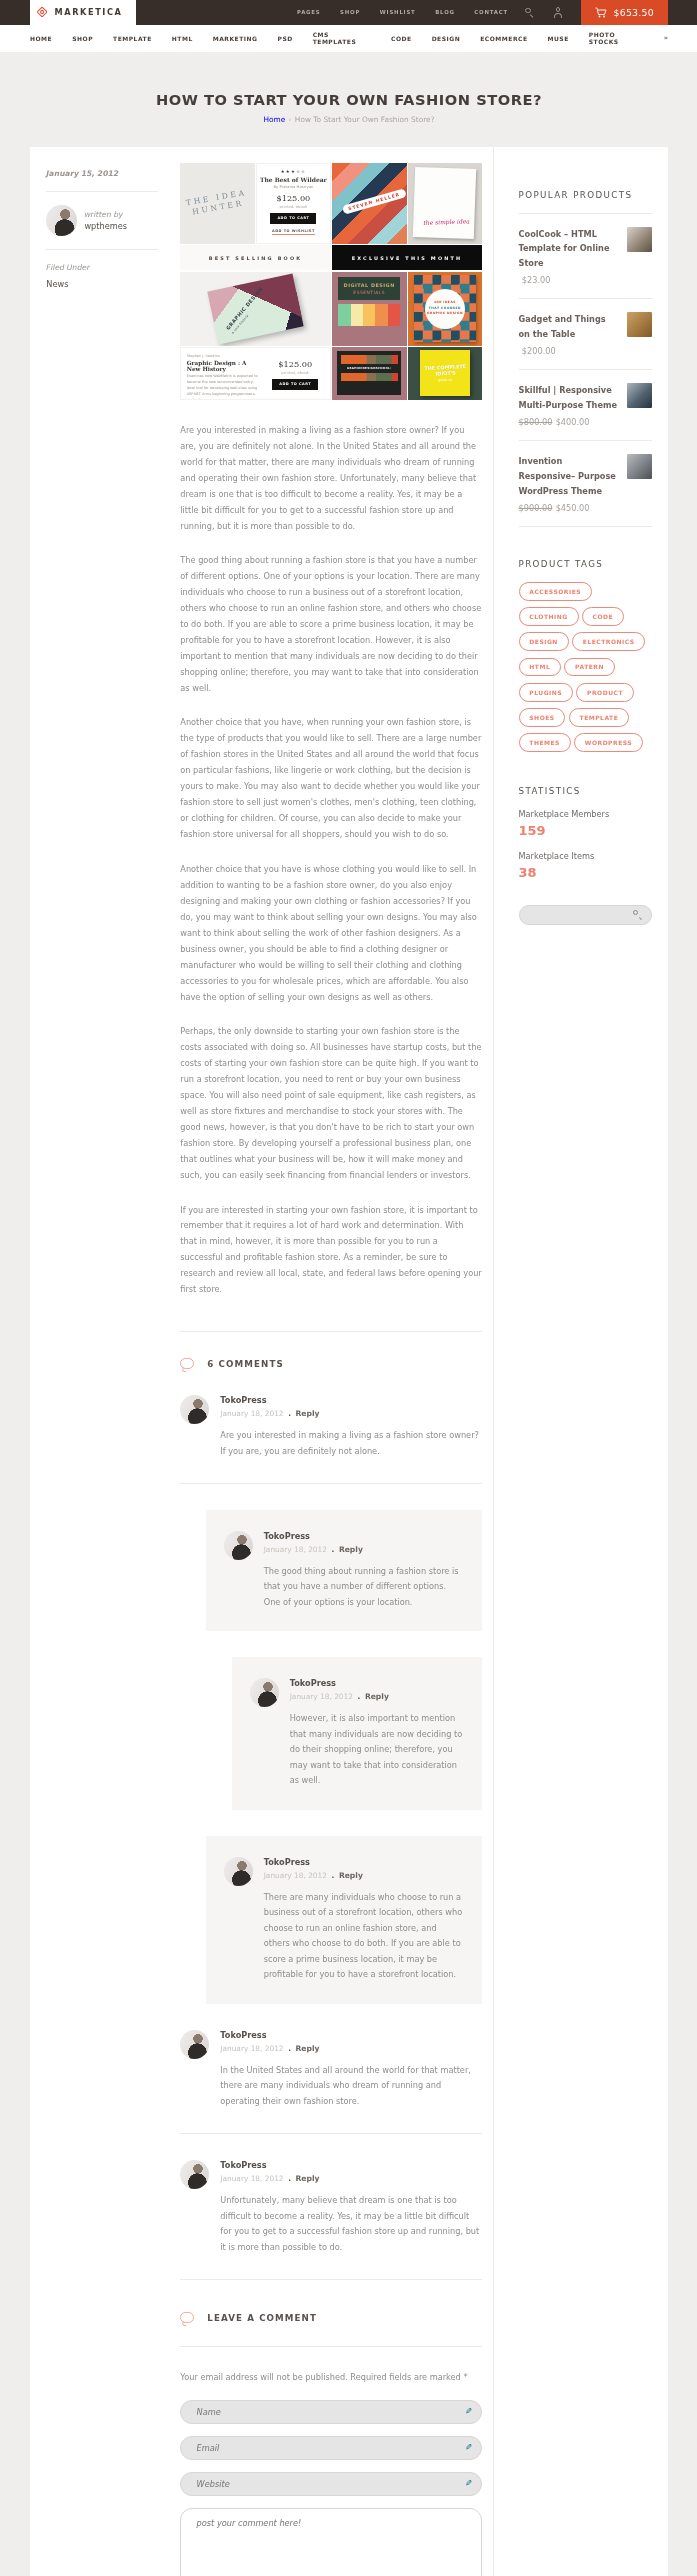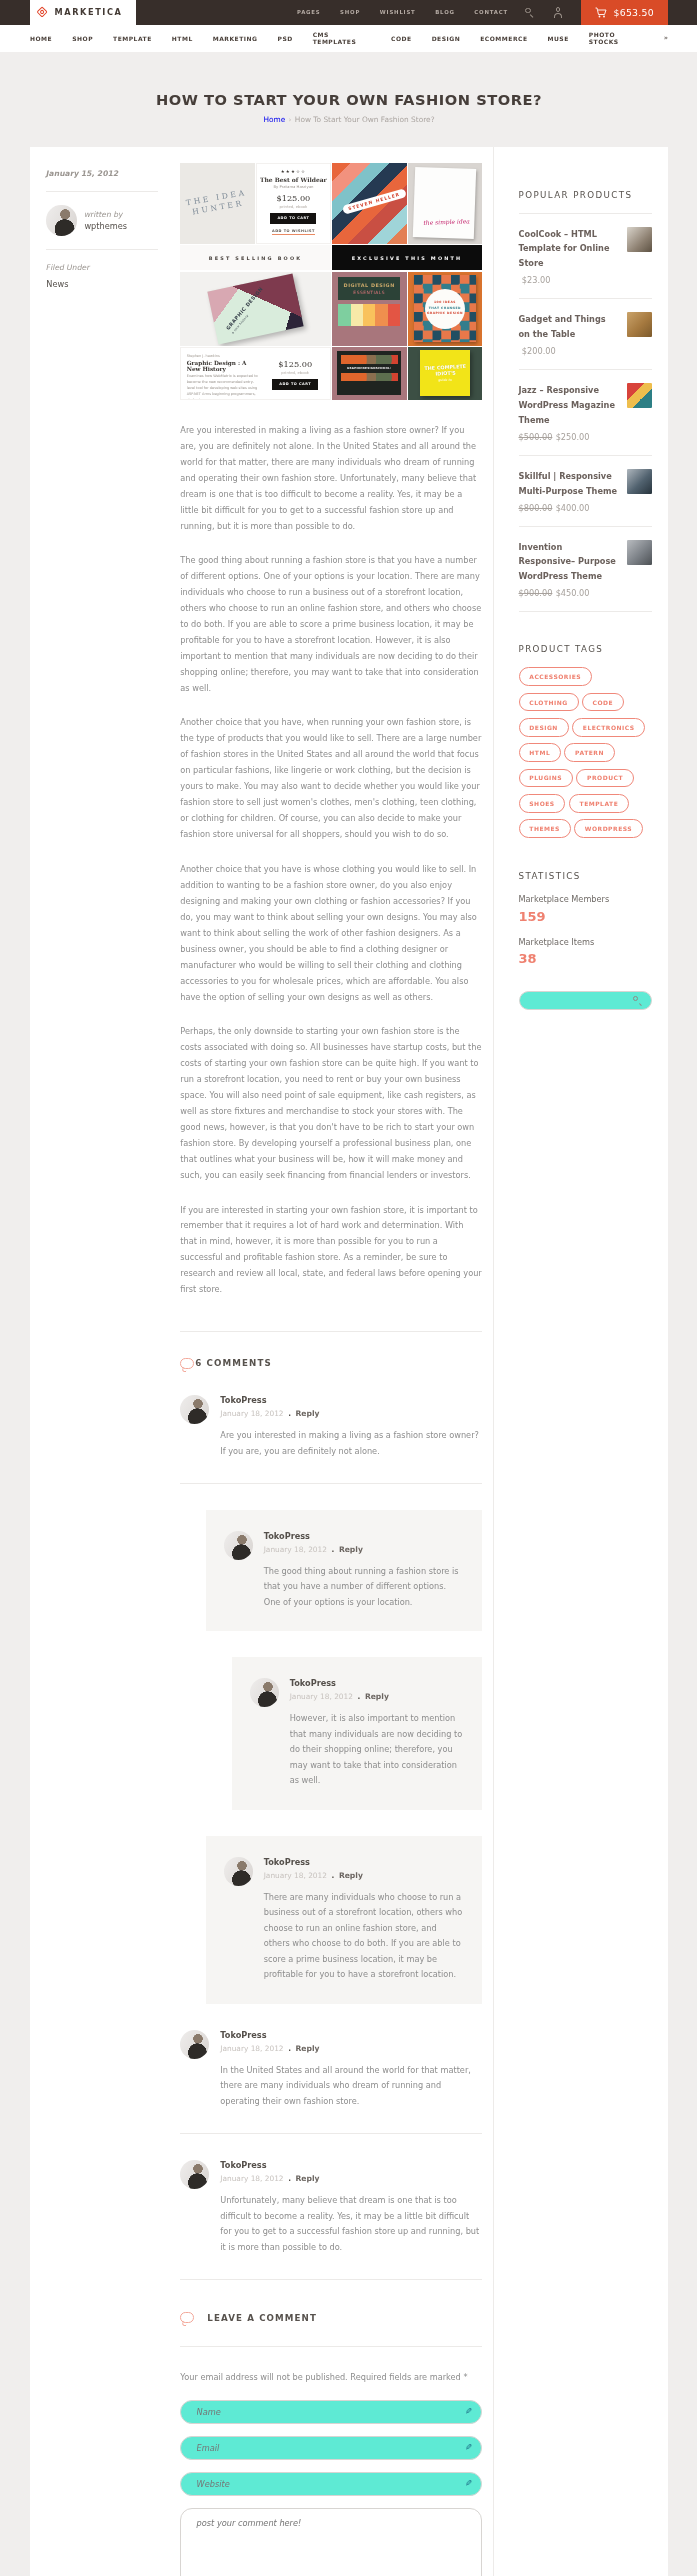--- a/index.html
+++ b/index.html
@@ -111,41 +111,41 @@
   .hk-left{flex:1.25}
   .hk-name{font-size:3.5px;color:#a39c94}
   .hk-title{font-family:"DejaVu Serif",serif;font-weight:bold;font-size:5.7px;color:#3b3733;margin:1.6px 0 2.7px}
   .hk-desc{font-size:3.5px;color:#9a948e;line-height:1.7}
   .hk-right{flex:1;text-align:center;padding-top:1.1px}
   
   .para{font-size:8.2px;line-height:1.95;color:#8d8d8d;margin:18.5px 0 0}
   .post .collage + .para{margin-top:23px}
   
   .comments,.cform{margin-left:134px;max-width:302px}
-  .c-head{display:flex;gap:1px;border-top:0.5px solid #eceae8;padding-top:26px;margin-top:33px}
+  .c-head{display:flex;align-items:center;gap:13px;border-top:0.5px solid #eceae8;padding-top:26px;margin-top:33px}
   .bubble{width:14px;height:11px;border:1.1px solid #f3a89a;border-radius:5.4px;position:relative;flex:none}
   .bubble::after{content:"";position:absolute;left:1.1px;bottom:-3.8px;width:3.8px;height:3.8px;border-left:1.1px solid #f3a89a;border-bottom:1.1px solid #f3a89a;border-bottom-left-radius:3.8px;transform:skewX(-18deg)}
   .sec-title{font-size:8.7px;font-weight:bold;letter-spacing:1.1px;color:#57524d}
   .comment{display:flex;gap:11px;margin-top:26px}
   .comment .avatar{width:29px;height:29px}
   .comment.plain{border-bottom:0.5px solid #eceae8;padding-bottom:24px}
   .comment.boxed{background:#f6f5f3;padding:21px 17.4px;margin-left:26px}
   .comment.lv2{margin-left:52px}
   .c-body{flex:1}
   .c-author{font-weight:bold;color:#55504b;font-size:8.2px}
   .c-meta{font-size:7.4px;color:#c7c2be;margin:3.8px 0 9.8px}
   .c-dot{color:#55504b;font-weight:bold;margin:0 2.2px}
   .c-reply{color:#6b6560;font-weight:bold;font-size:7.6px}
   .c-text{font-size:8.2px;line-height:1.9;color:#8d8d8d}
   
   .f-head{display:flex;align-items:center;gap:13px;margin-top:32px}
   .f-sep{border:none;border-top:0.5px solid #eceae8;margin:23px 0 25px}
   .f-note{font-size:8.2px;color:#8d8d8d;margin-bottom:17.4px}
   .pill{position:relative;margin-bottom:12px}
-  .pill input,.s-search input,.nl-pill input{width:100%;height:24px;border:1.1px solid #d8d5d2;border-radius:12px;padding:0 25px 0 15.3px;font-family:"DejaVu Sans",sans-serif;font-style:italic;font-size:8.2px;color:#7b7671;background:#5eead4;outline:none}
+  .pill input,.s-search input,.nl-pill input{width:100%;height:24px;border:1.1px solid #d8d5d2;border-radius:12px;padding:0 25px 0 15.3px;font-family:"DejaVu Sans",sans-serif;font-style:italic;font-size:8.2px;color:#7b7671;background:#e5e5e5;outline:none}
   .pen{position:absolute;right:9.8px;top:6px;color:#20758b;font-size:8.7px;transform:scaleX(-1);font-style:normal}
   .ta-wrap{position:relative}
   .ta-wrap textarea{width:100%;height:104px;border:1.1px solid #d8d5d2;border-radius:12px;padding:9.8px 15.3px;font-family:"DejaVu Sans",sans-serif;font-style:italic;font-size:8.2px;color:#7b7671;resize:none;outline:none}
   
   .sidebar{flex:1;border-left:0.5px solid #edebe9;padding:27px 16.3px 22px 24.5px}
   .s-title{font-size:8.7px;font-weight:normal;letter-spacing:1.4px;color:#57524d;margin:16px 0 13px}
   .products{border-top:0.5px solid #eceae8}
   .product{display:flex;gap:8.7px;padding:13px 0;border-bottom:0.5px solid #eceae8}
   .p-info{flex:1}
   .p-title{font-size:8.2px;font-weight:bold;color:#6b615c;line-height:1.8}
@@ -451,27 +451,20 @@
           </div>
           <span class="p-thumb"></span>
         </div>
         <div class="product th2">
           <div class="p-info">
             <div class="p-title">Gadget and Things on the Table</div>
             <div class="p-price"><del></del><span>$200.00</span></div>
           </div>
           <span class="p-thumb"></span>
         </div>
-        <div class="product th3">
-          <div class="p-info">
-            <div class="p-title">Jazz – Responsive WordPress Magazine Theme</div>
-            <div class="p-price"><del>$500.00</del><span>$250.00</span></div>
-          </div>
-          <span class="p-thumb"></span>
-        </div>
         <div class="product th4">
           <div class="p-info">
             <div class="p-title">Skillful | Responsive Multi-Purpose Theme</div>
             <div class="p-price"><del>$800.00</del><span>$400.00</span></div>
           </div>
           <span class="p-thumb"></span>
         </div>
         <div class="product th5">
           <div class="p-info">
             <div class="p-title">Invention Responsive– Purpose WordPress Theme</div>

